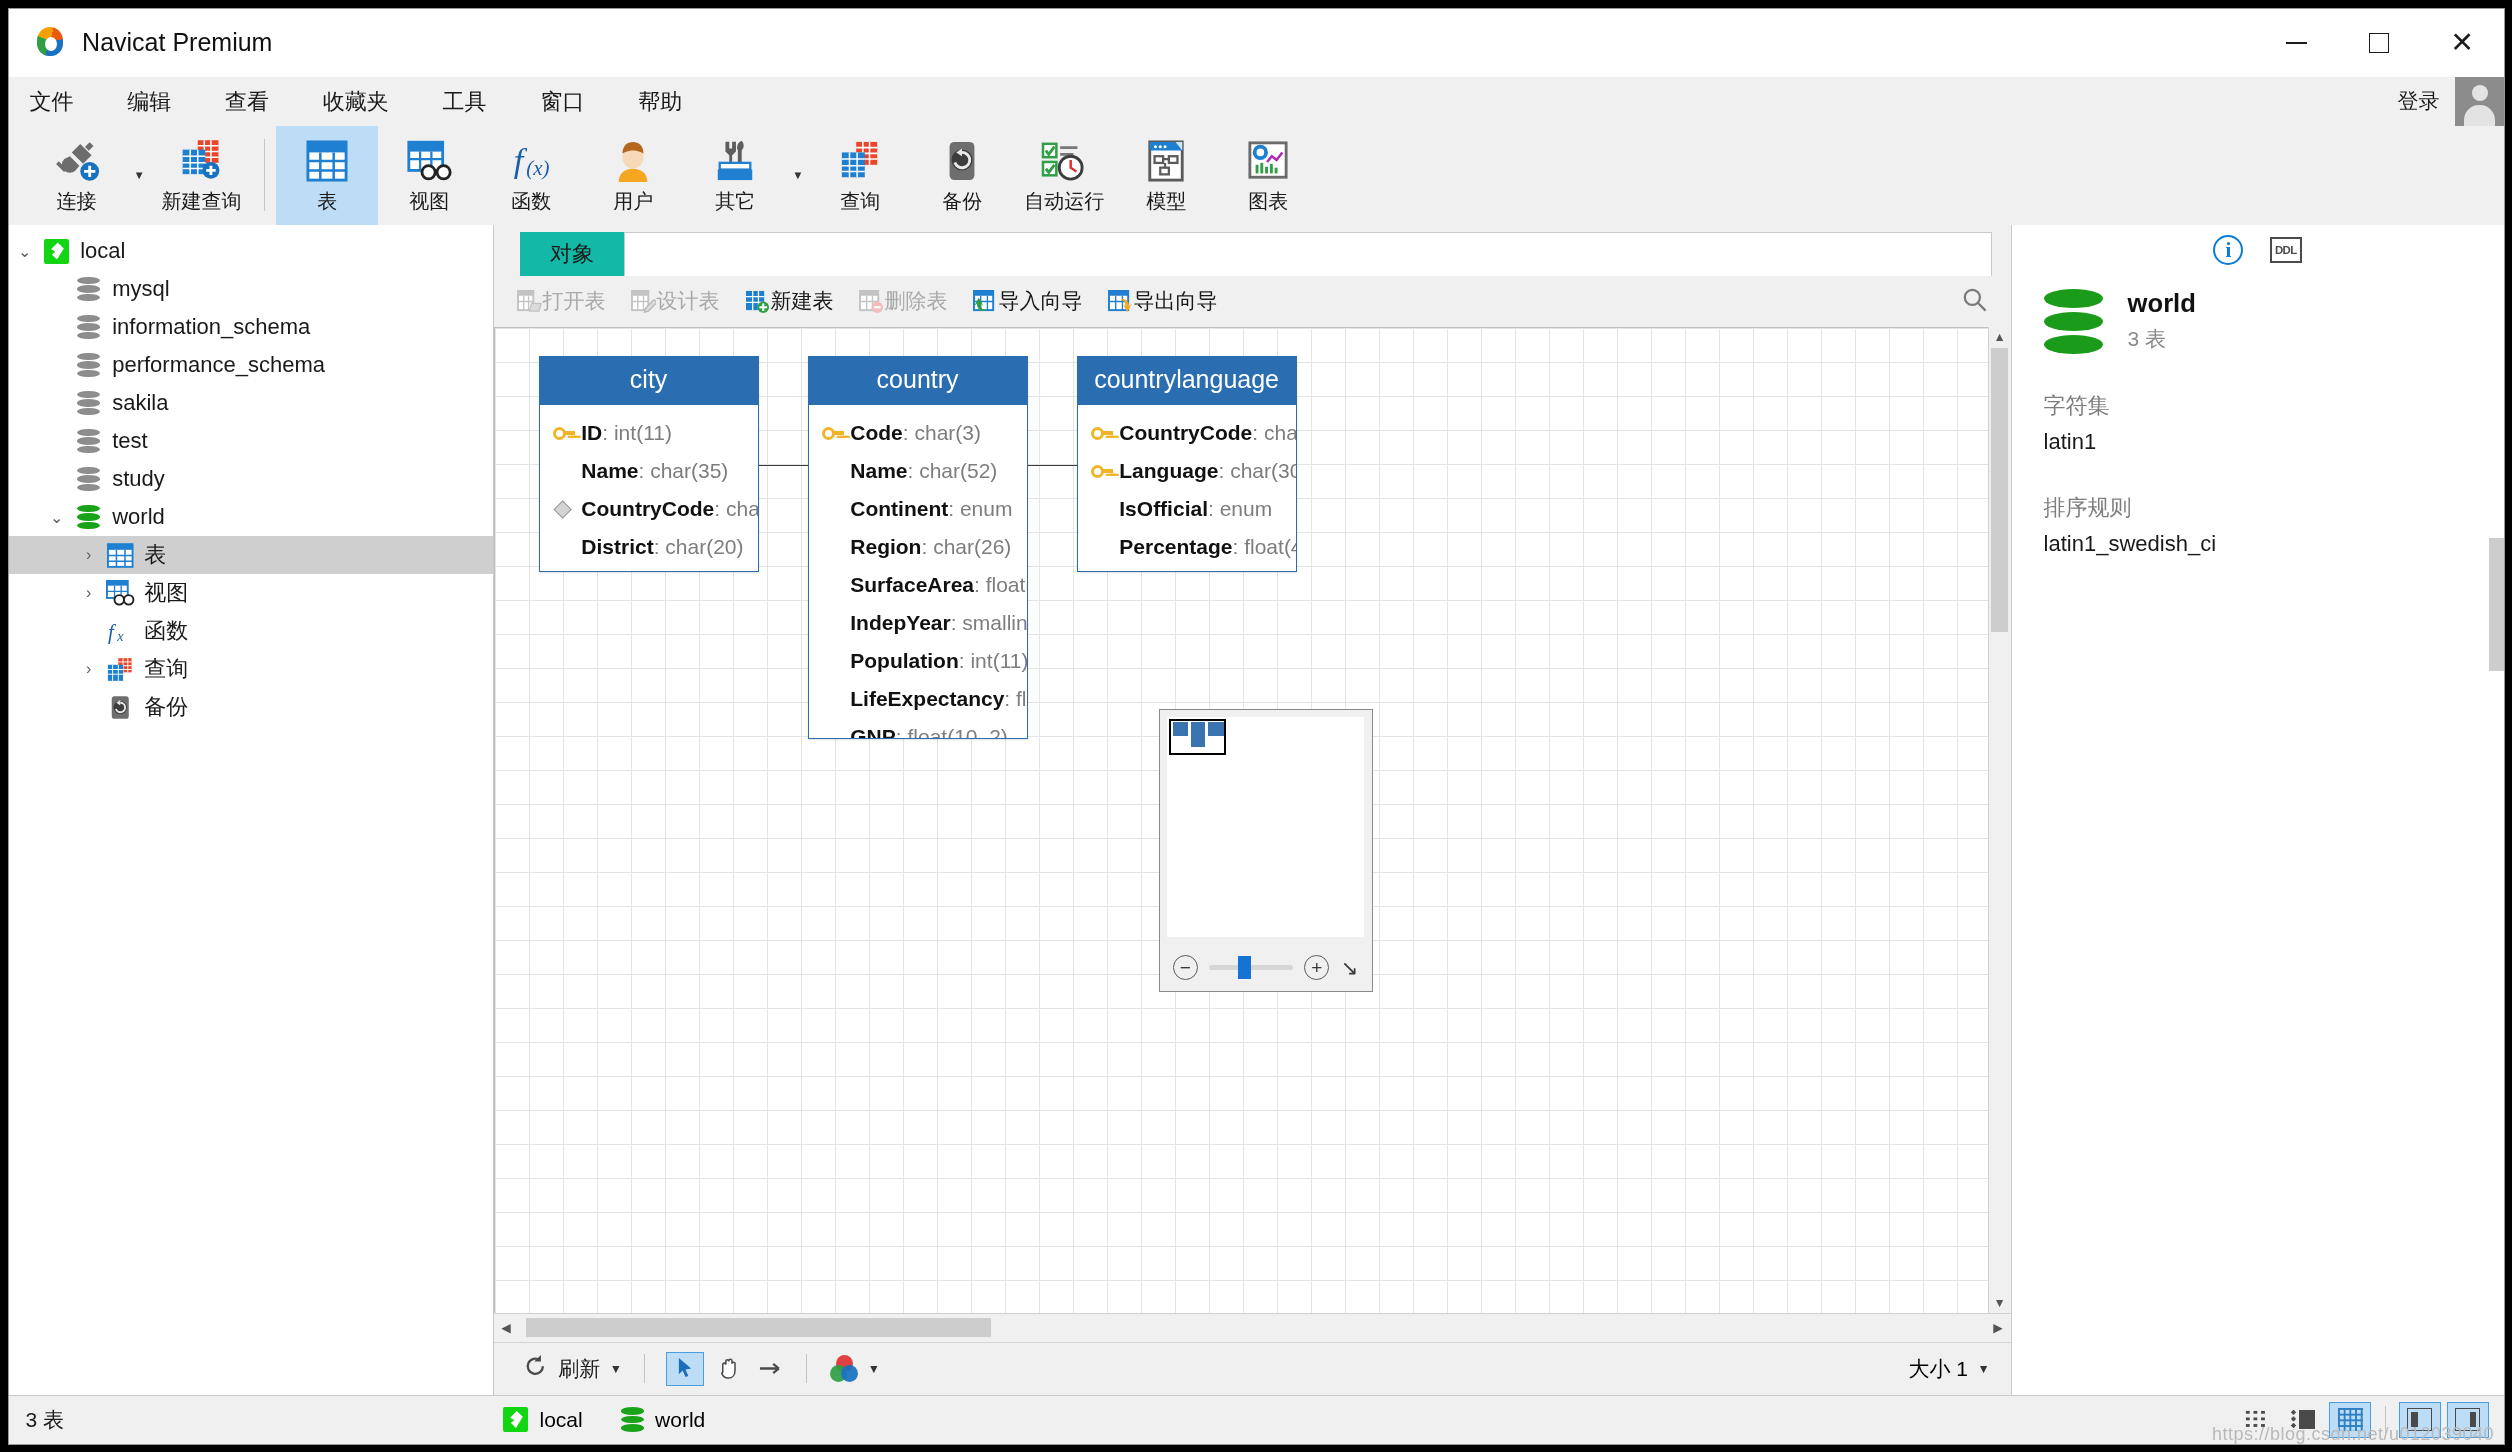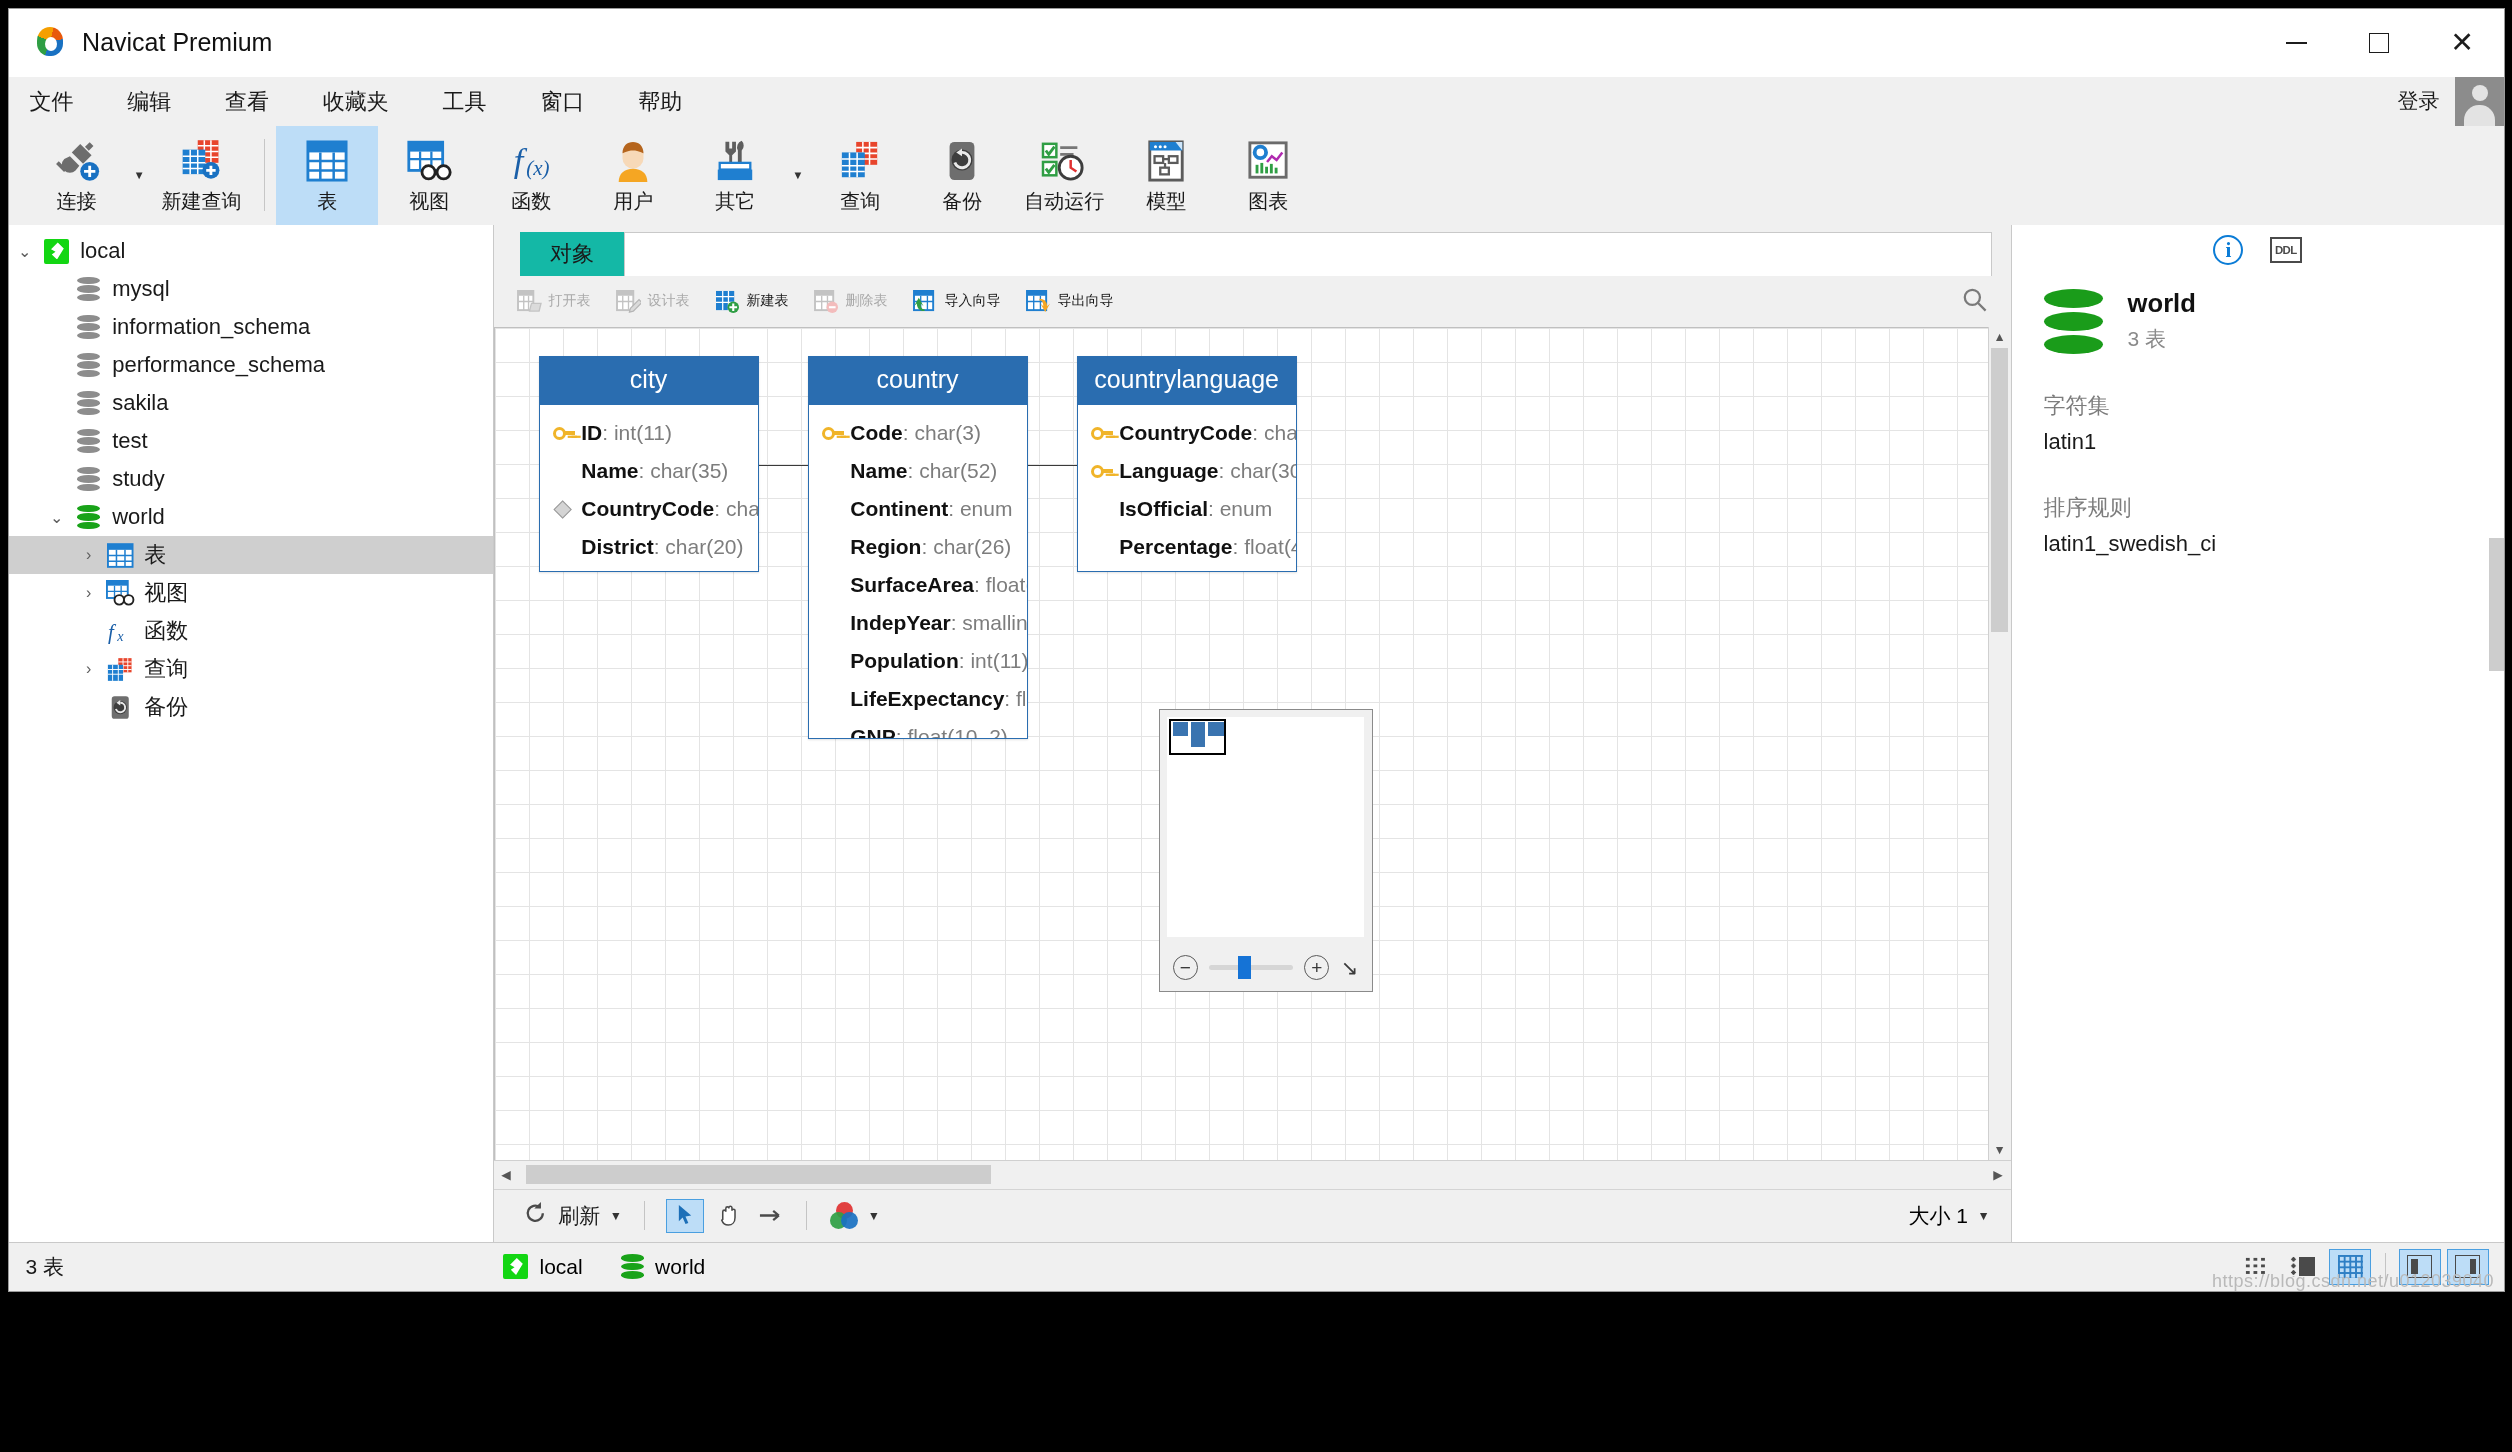--- a/index.html
+++ b/index.html
@@ -5,21 +5,21 @@
   * { box-sizing: border-box; margin: 0; padding: 0; }
   html, body {
     width: 2512px; height: 1452px;
     background: #000;
     font-family: "Liberation Sans", sans-serif;
     overflow: hidden;
   }
   .app {
     position: absolute;
     left: 7.6px; top: 7.6px;
-    width: 2497px; height: 1284px;
+    width: 2497px; height: 1437px;
     background: #f0f0f0;
     border: 0.9px solid #9a9a9a;
     display: flex; flex-direction: column;
     overflow: hidden;
   }
 
   
   .titlebar {
     height: 68px; background: #ffffff;
     display: flex; align-items: center;
@@ -142,21 +142,21 @@
     background:#14b8a6;
   }
   .tabfill {
     flex:1; height:44px; background:#ffffff; border:0.9px solid #c9c9c9; border-bottom:none;
     margin-right:19px;
   }
   .objbar {
     height:51px; display:flex; align-items:center; gap:25px;
     padding:0 23px; background:#f0f0f0;
   }
-  .obj-btn { display:flex; align-items:center; gap:7px; font-size:14px; color:#1a1a1a;font-family:Liberation Serif, serif; }
+  .obj-btn { display:flex; align-items:center; gap:1px; font-size:21px; color:#1a1a1a;font-family:Liberation Serif, serif; }
   .obj-btn.disabled { color:#a9a9a9; }
   .obj-icon { width:25px; height:23px; position:relative; }
   .obj-search { margin-left:auto; }
 
   
   .canvas-wrap { flex:1; display:flex; min-height:0; }
   .canvas {
     flex:1; position:relative; overflow:hidden;
     background-color:#ffffff;
     background-image:

